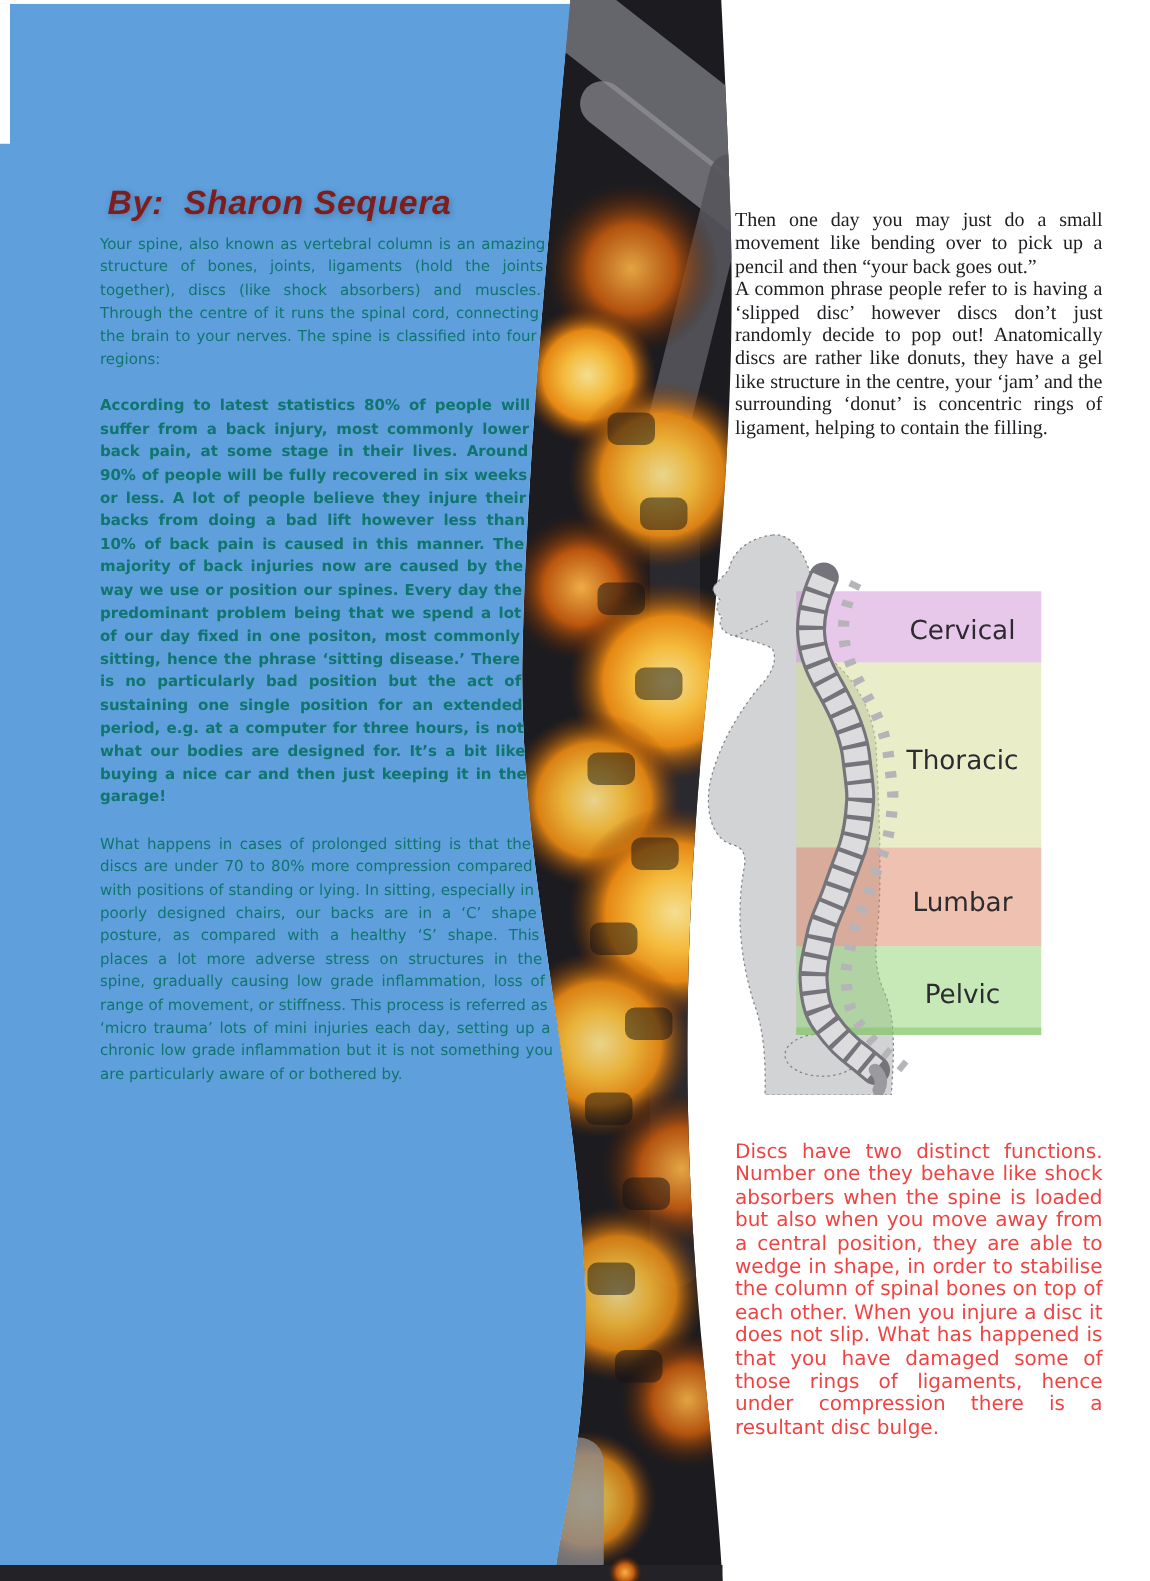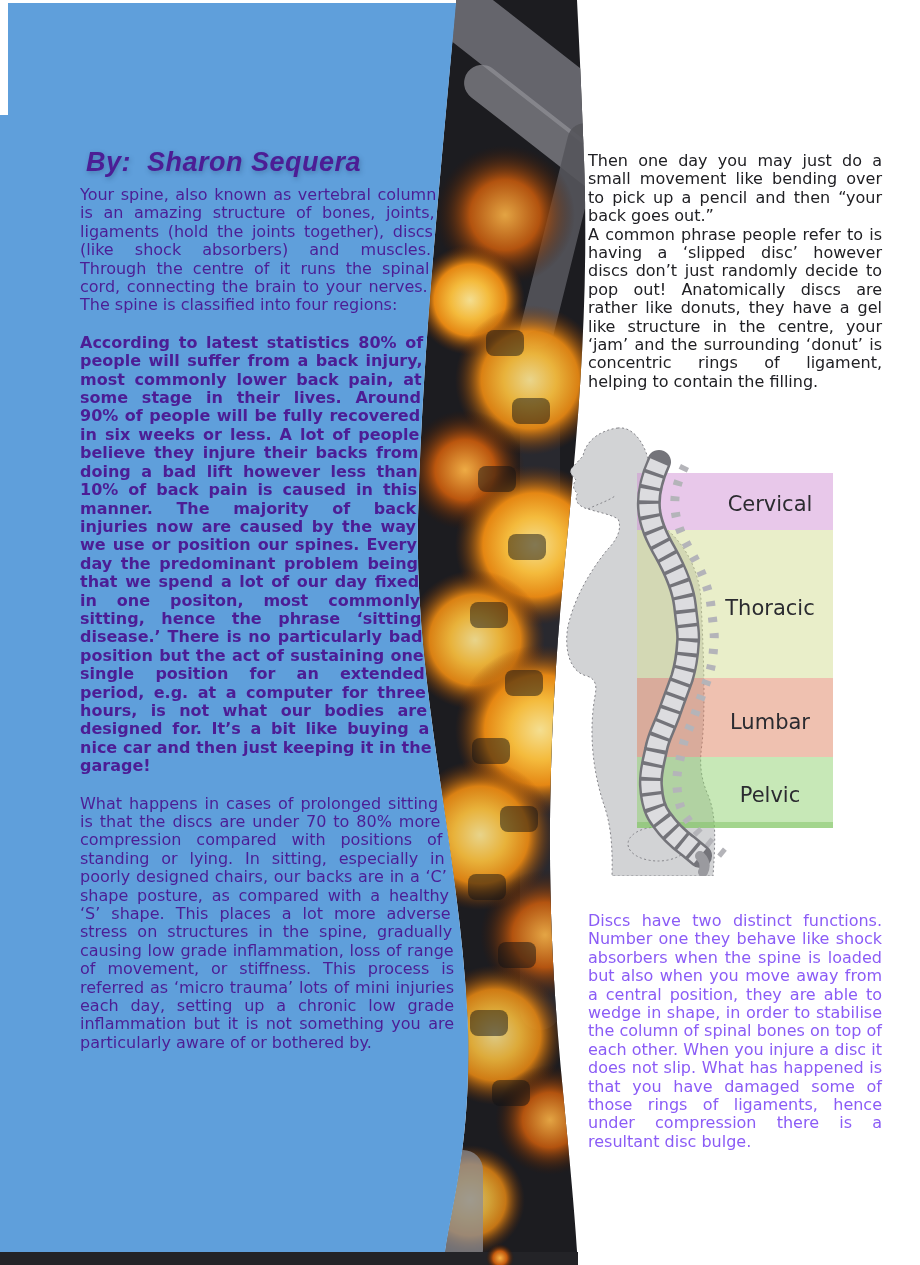--- a/index.html
+++ b/index.html
@@ -5,35 +5,35 @@
   html,body{margin:0;padding:0;background:#fff;}
   .page{position:relative;width:920px;height:1265px;overflow:hidden;background:#ffffff;
         font-family:"DejaVu Sans", sans-serif;}
   .bg-svg{position:absolute;left:0;top:0;z-index:0;}
   .page-title{position:absolute;left:82px;top:80px;z-index:3;width:420px;
       font-family:"Liberation Sans", sans-serif;font-weight:bold;font-style:italic;
       font-size:64px;letter-spacing:-2px;color:#ffffff;
       text-shadow:2px 3px 7px rgba(25,55,95,.40);white-space:nowrap;}
   .byline{position:absolute;left:86px;top:147px;z-index:3;
       font-family:"Liberation Sans", sans-serif;font-weight:bold;font-style:italic;
-      font-size:27px;letter-spacing:.5px;color:#4c1d95;
+      font-size:27px;letter-spacing:.5px;color:#7f1d1d;
       text-shadow:1px 2px 5px rgba(25,55,95,.35);white-space:pre;}
   .left-col{position:absolute;left:80px;top:186px;width:374px;height:1045px;z-index:2;
-      color:#4c1d95;font-size:16px;line-height:18.4px;text-align:justify;}
+      color:#0f766e;font-size:12px;line-height:18.4px;text-align:justify;}
   .left-col .curve{float:right;width:60px;height:1030px;
       shape-outside:polygon(44px 0, 30px 150px, 22px 335px, 33px 515px, 55px 700px, 60px 760px, 60px 1030px, 60px 0);}
   .left-col p{margin:0 0 19px 0;}
   .left-col p.bullet{margin:0 0 18px 0;}
   .left-col p.stats{margin-top:14px;font-weight:bold;}
   .dot{display:inline-block;width:56px;}
-  .right-top{position:absolute;left:588px;top:152px;width:294px;z-index:2;
-      color:#202024;font-size:16px;line-height:18.4px;text-align:justify;}
+  .right-top{position:absolute;left:588px;top:168px;width:294px;z-index:2;
+      color:#202024;font-size:16px;line-height:18.4px;text-align:justify;font-family:Liberation Serif, serif;}
   .right-top p{margin:0;}
   .right-bottom{position:absolute;left:588px;top:912px;width:294px;z-index:2;
-      color:#8b5cf6;font-size:16px;line-height:18.4px;text-align:justify;}
+      color:#ef4444;font-size:16px;line-height:18.4px;text-align:justify;}
   .right-bottom p{margin:0;}
   .diagram{position:absolute;left:563px;top:424px;width:272px;height:452px;z-index:2;}
   .diagram text{font-family:"DejaVu Sans", sans-serif;font-size:21px;fill:#2b2b30;}
 </style>
 </head>
 <body>
 
 <div class="page">
 
   <svg class="bg-svg" width="920" height="1265" viewBox="0 0 920 1265" aria-hidden="true">

